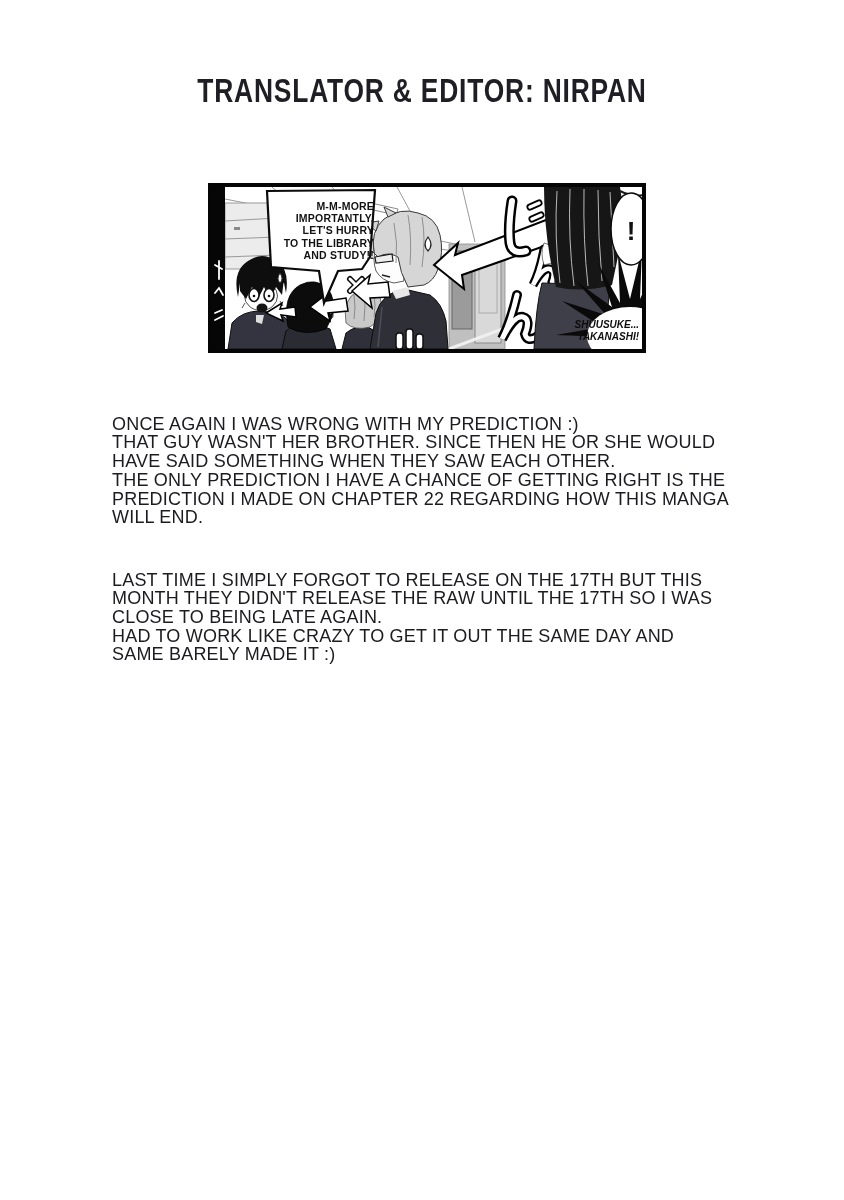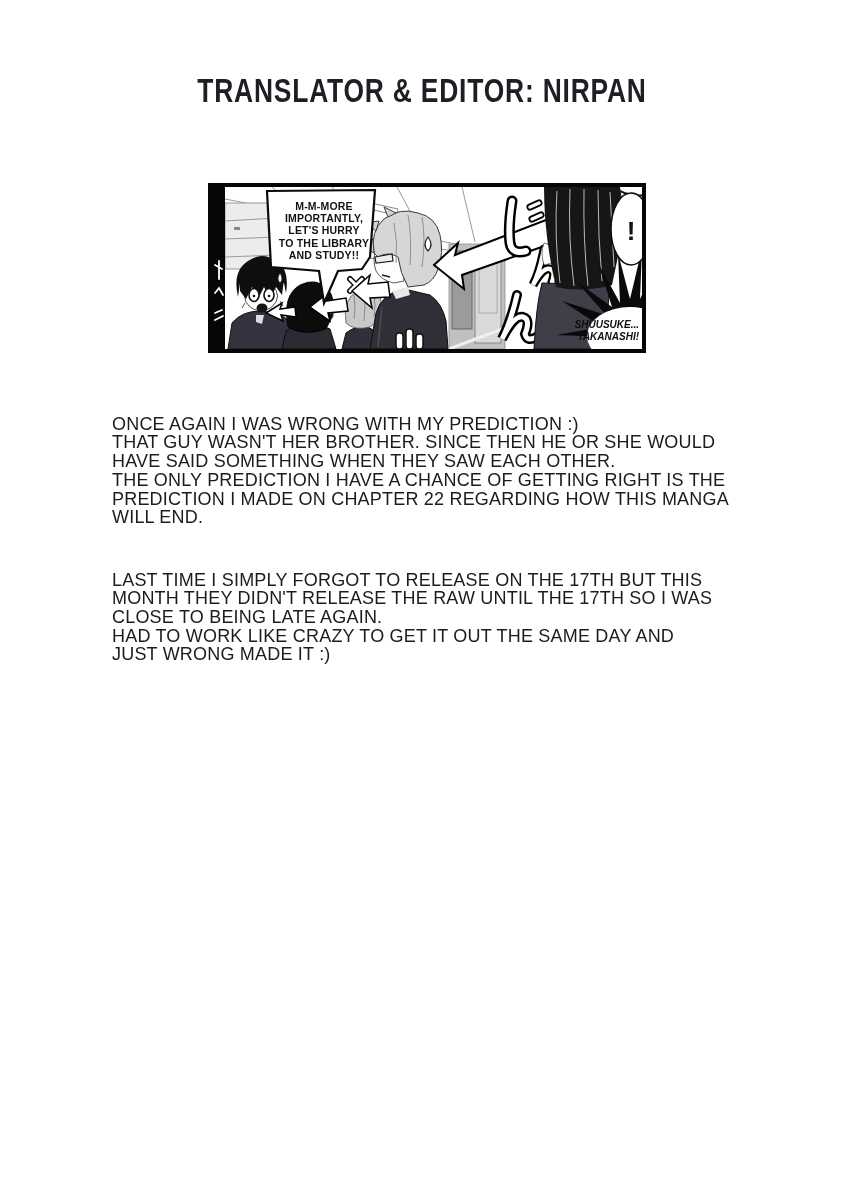--- a/index.html
+++ b/index.html
@@ -28,21 +28,21 @@
     left:208px;top:183px;
     width:438px;height:170px;
     border:4px solid #050505;
     box-sizing:border-box;
     background:#ffffff;
   }
   .panel svg{display:block;}
   .bubble-text{
     position:absolute;
     left:62px;top:13px;width:100px;
-    text-align:center;
+    text-align:right;
     font-size:10.5px;
     line-height:12.2px;
     font-weight:bold;
     color:#121212;
     white-space:pre-line;
     letter-spacing:0.2px;
   }
   .notes{
     position:absolute;
     left:112px;top:396px;width:672px;
@@ -210,14 +210,14 @@
   <div class="para1">ONCE AGAIN I WAS WRONG WITH MY PREDICTION :)
 THAT GUY WASN'T HER BROTHER. SINCE THEN HE OR SHE WOULD
 HAVE SAID SOMETHING WHEN THEY SAW EACH OTHER.
 THE ONLY PREDICTION I HAVE A CHANCE OF GETTING RIGHT IS THE
 PREDICTION I MADE ON CHAPTER 22 REGARDING HOW THIS MANGA
 WILL END.</div>
   <div class="para2">LAST TIME I SIMPLY FORGOT TO RELEASE ON THE 17TH BUT THIS
 MONTH THEY DIDN'T RELEASE THE RAW UNTIL THE 17TH SO I WAS
 CLOSE TO BEING LATE AGAIN.
 HAD TO WORK LIKE CRAZY TO GET IT OUT THE SAME DAY AND
-JUST WRONG MADE IT :)</div>
+SAME BARELY MADE IT :)</div>
 </div>
 
 </body></html>

